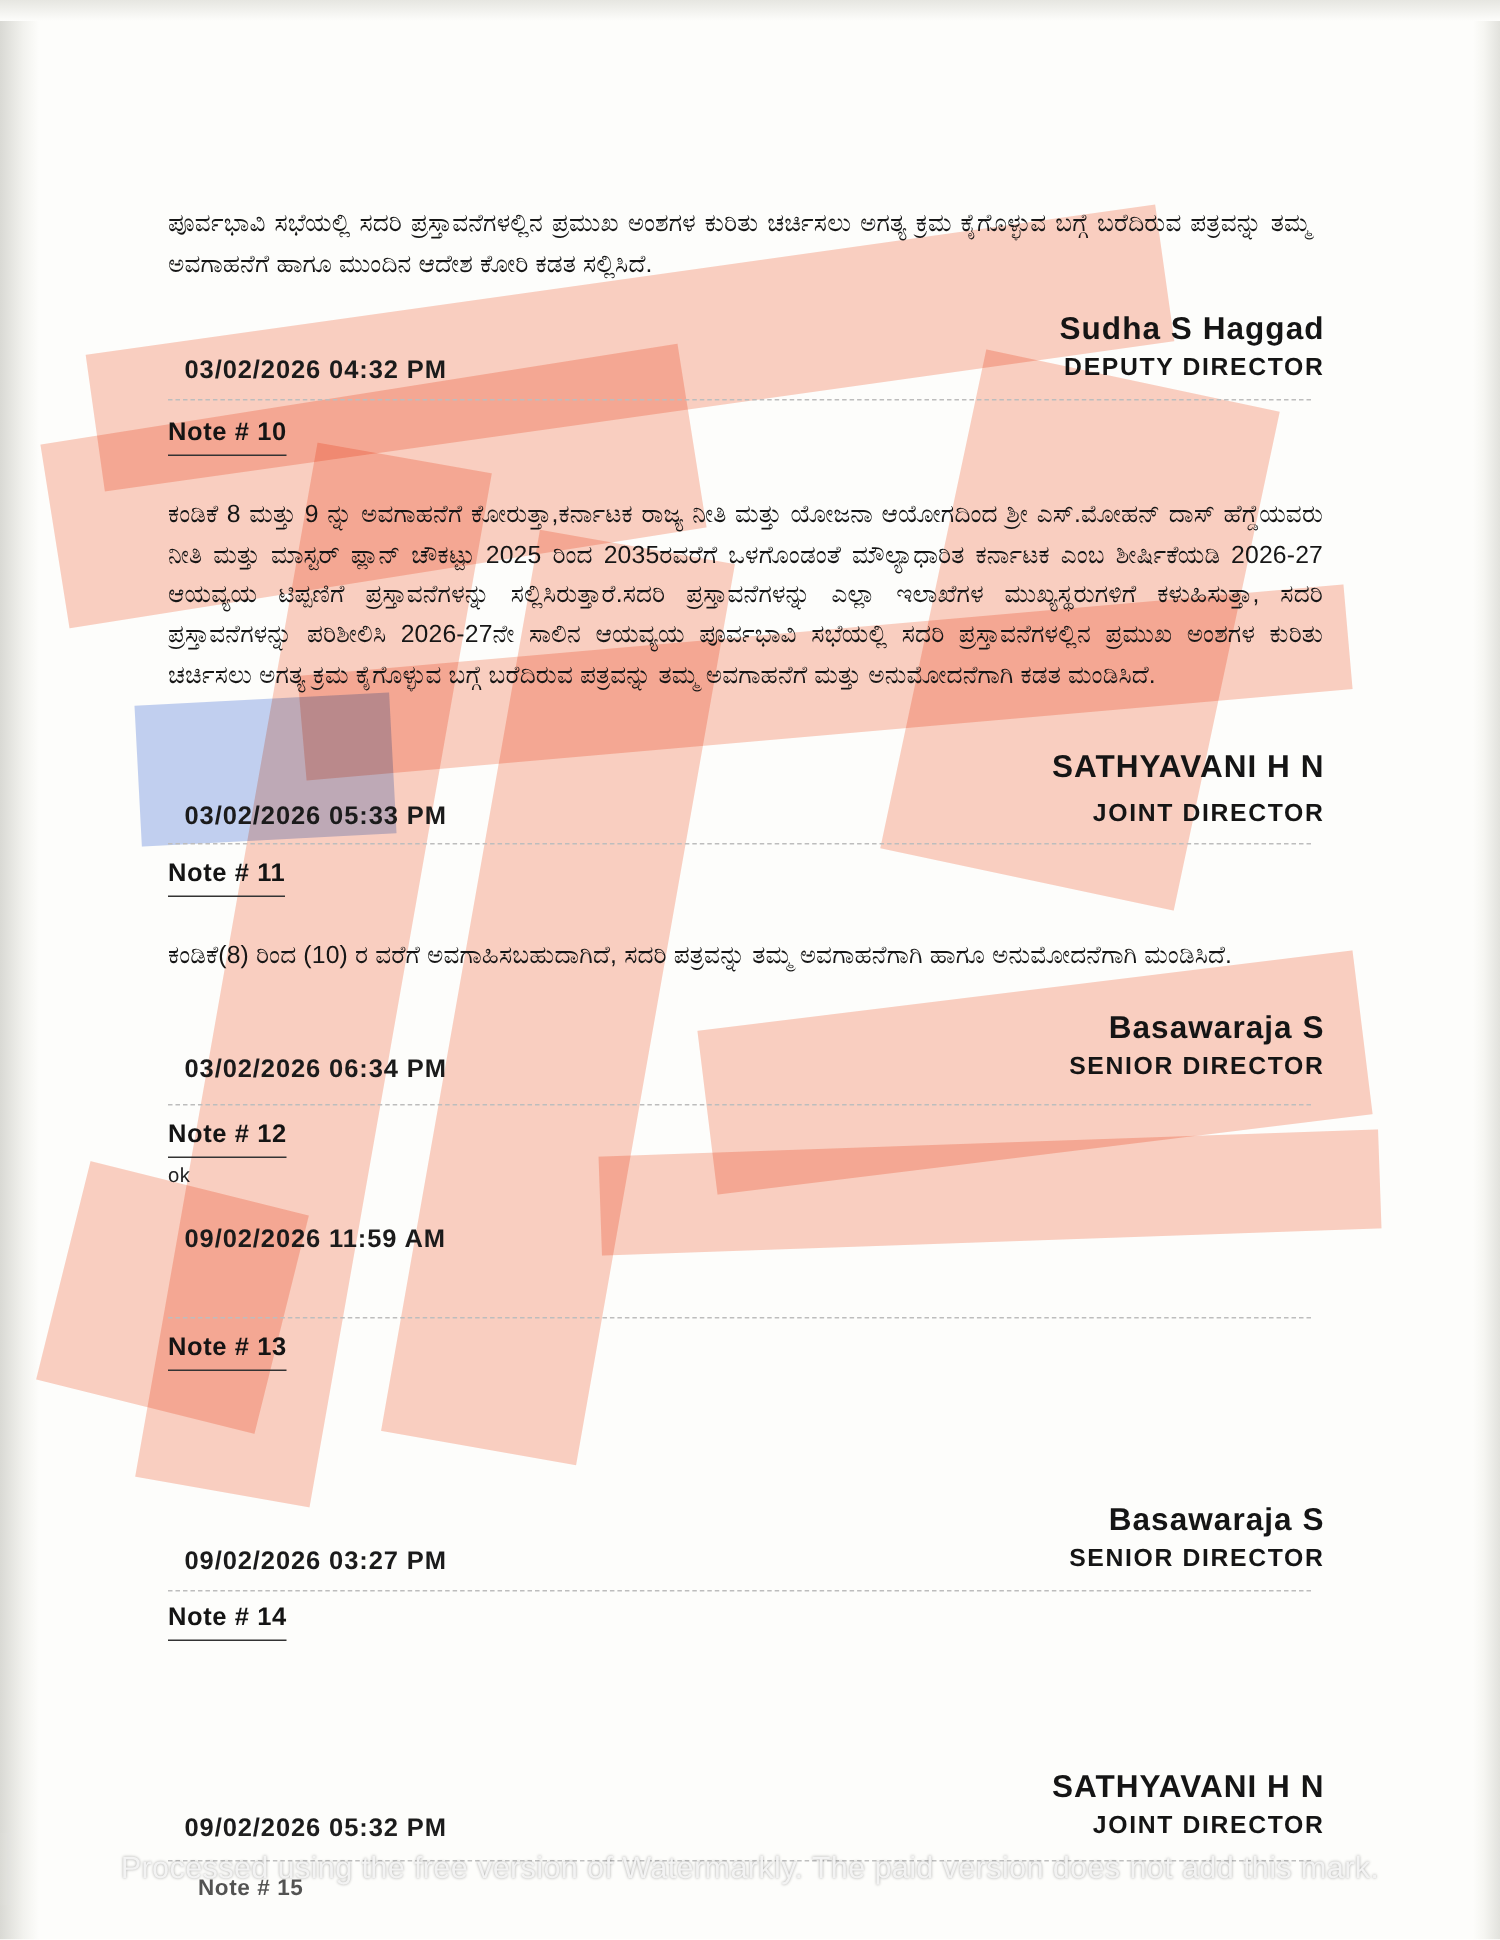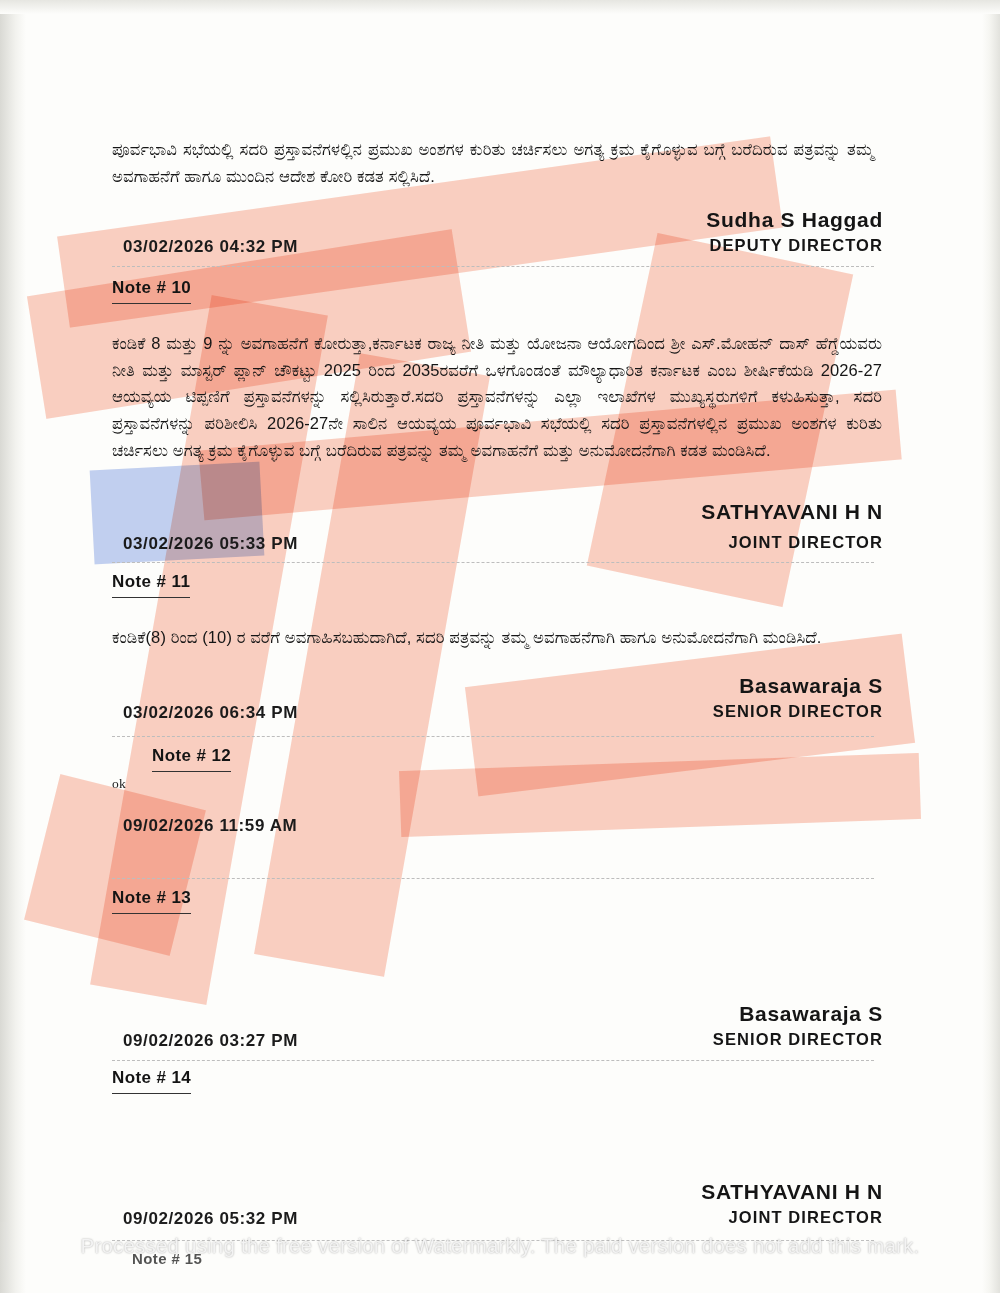--- a/index.html
+++ b/index.html
@@ -123,21 +123,20 @@
     position: absolute;
     left: 112px;
     width: 762px;
     border-top: 1px dashed #bdbdbd;
     height: 0;
   }
   .plain-small {
     font-size: 13.5px;
     color: #222;
     letter-spacing: 0.3px;
-    font-family: Liberation Serif, serif;
   }
 
   
   .watermark {
     position: absolute;
     left: 0;
     top: 1234px;
     width: 1000px;
     text-align: center;
     font-size: 20.5px;
@@ -213,21 +212,21 @@
 
   <div class="sig-row" style="top:672px;">
     <span class="stamp-date">03/02/2026 06:34 PM</span>
     <span class="sig-name">
       <span class="nm">Basawaraja S</span>
       <span class="ttl">SENIOR DIRECTOR</span>
     </span>
   </div>
   <div class="divider" style="top:736px;"></div>
 
-  <div class="blk" style="left:112px; top:746px;margin-left:40px;">
+  <div class="blk" style="left:112px; top:746px;">
     <span class="note-label">Note # 12</span>
   </div>
   <div class="blk plain-small" style="left:112px; top:776px;">ok</div>
 
   <div class="sig-row" style="top:816px;">
     <span class="stamp-date">09/02/2026 11:59 AM</span>
   </div>
   <div class="divider" style="top:878px;"></div>
 
   <div class="blk" style="left:112px; top:888px;">

